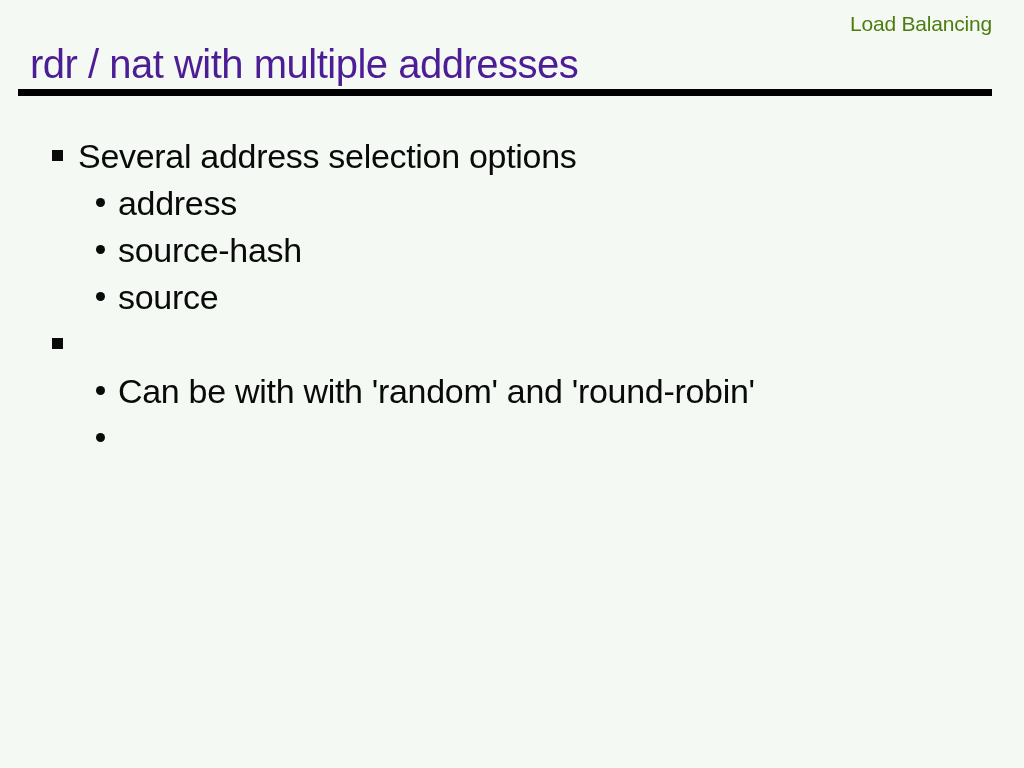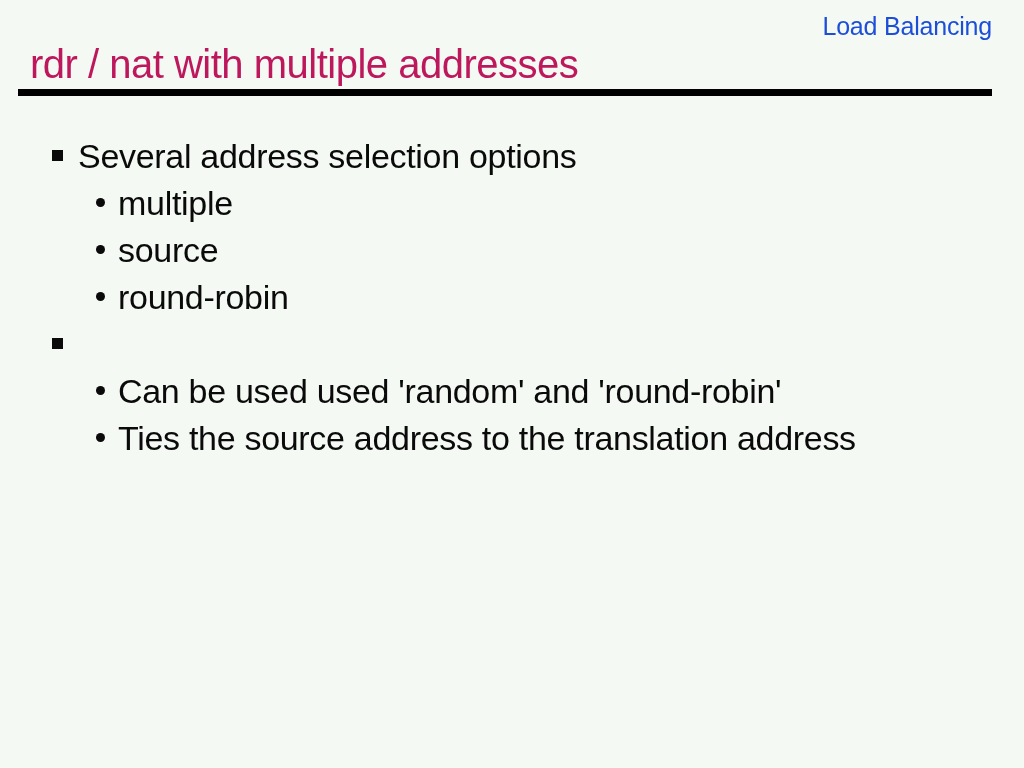--- a/index.html
+++ b/index.html
@@ -16,33 +16,33 @@
     position: relative;
     width: 1024px;
     height: 768px;
     background: #f4f9f4;
     color: #0a0a0a;
   }
   .context-label {
     position: absolute;
     top: 12px;
     right: 32px;
-    font-size: 25px;
+    font-size: 21px;
     line-height: 1.15;
-    color: #1d4ed8;
+    color: #4d7c0f;
     letter-spacing: -0.2px;
   }
   .page-title {
     position: absolute;
     top: 44px;
     left: 30px;
     font-size: 40px;
     line-height: 1.0;
     letter-spacing: -0.5px;
-    color: #be185d;
+    color: #4c1d95;
     white-space: nowrap;
   }
   .title-rule {
     position: absolute;
     top: 89px;
     left: 18px;
     width: 974px;
     height: 7px;
     background: #000000;
   }
@@ -94,42 +94,41 @@
 
   <div class="bullet-list">
 
     <div class="item l1">
       <span class="bullet"></span>
       <span class="txt">Several address selection options</span>
     </div>
 
     <div class="item l2">
       <span class="bullet"></span>
-      <span class="txt">multiple</span>
+      <span class="txt">address</span>
     </div>
 
+    <div class="item l2">
+      <span class="bullet"></span>
+      <span class="txt">source-hash</span>
+    </div>
 
     <div class="item l2">
       <span class="bullet"></span>
       <span class="txt">source</span>
     </div>
 
-    <div class="item l2">
-      <span class="bullet"></span>
-      <span class="txt">round-robin</span>
-    </div>
 
     <div class="item l1">
       <span class="bullet"></span>
     </div>
 
     <div class="item l2">
       <span class="bullet"></span>
-      <span class="txt">Can be used used 'random' and 'round-robin'</span>
+      <span class="txt">Can be with with 'random' and 'round-robin'</span>
     </div>
 
     <div class="item l2">
       <span class="bullet"></span>
-      <span class="txt">Ties the source address to the translation address</span>
     </div>
 
   </div>
 </div>
 
 </body></html>

